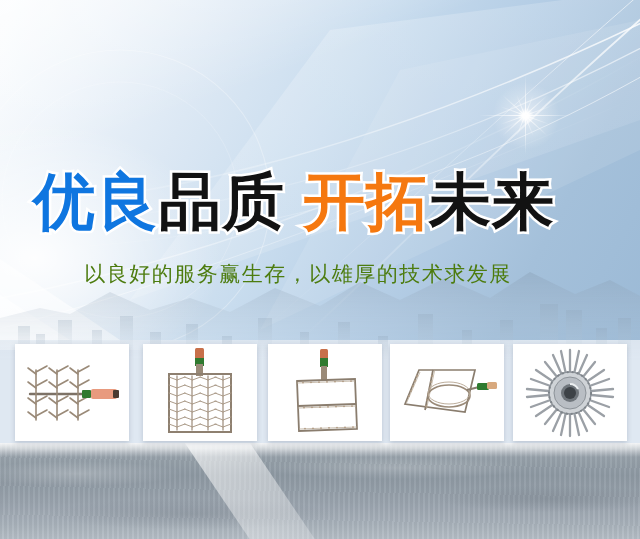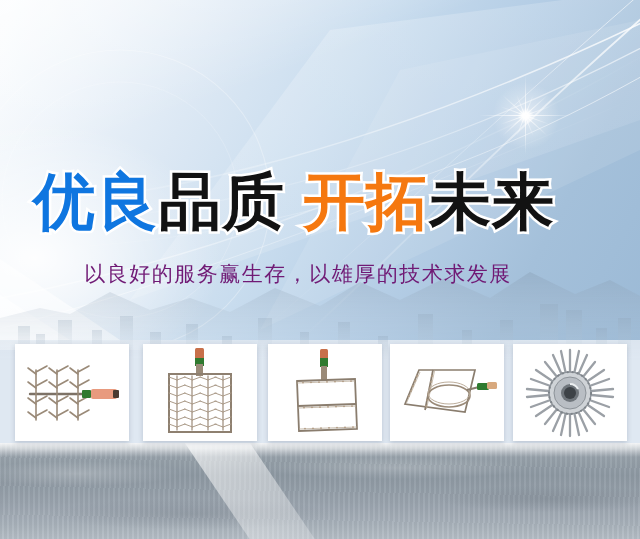--- a/index.html
+++ b/index.html
@@ -82,21 +82,21 @@
   .hl-dark{color:#121212;}
   .hl-gap{ -webkit-text-stroke:0 !important; color:transparent;}
   .hl-orange{color:#f5780f;}
 
   
   .subtitle{
     position:absolute;left:0;top:258px;width:596px;
     text-align:center;
     font-size:21px;
     line-height:32px;
-    color:#701a75;
+    color:#4d7c0f;
     letter-spacing:1.5px;
     white-space:nowrap;
     font-family:Liberation Serif, serif;
   }
 
   
   .ground{
     position:absolute;left:0;top:443px;width:640px;height:96px;
     background:
       linear-gradient(180deg,#b3bcc4 0%, #9aa4ad 10%, #8e99a3 34%, #9aa4ae 62%, #a8b1ba 84%, #b5bec6 100%);

